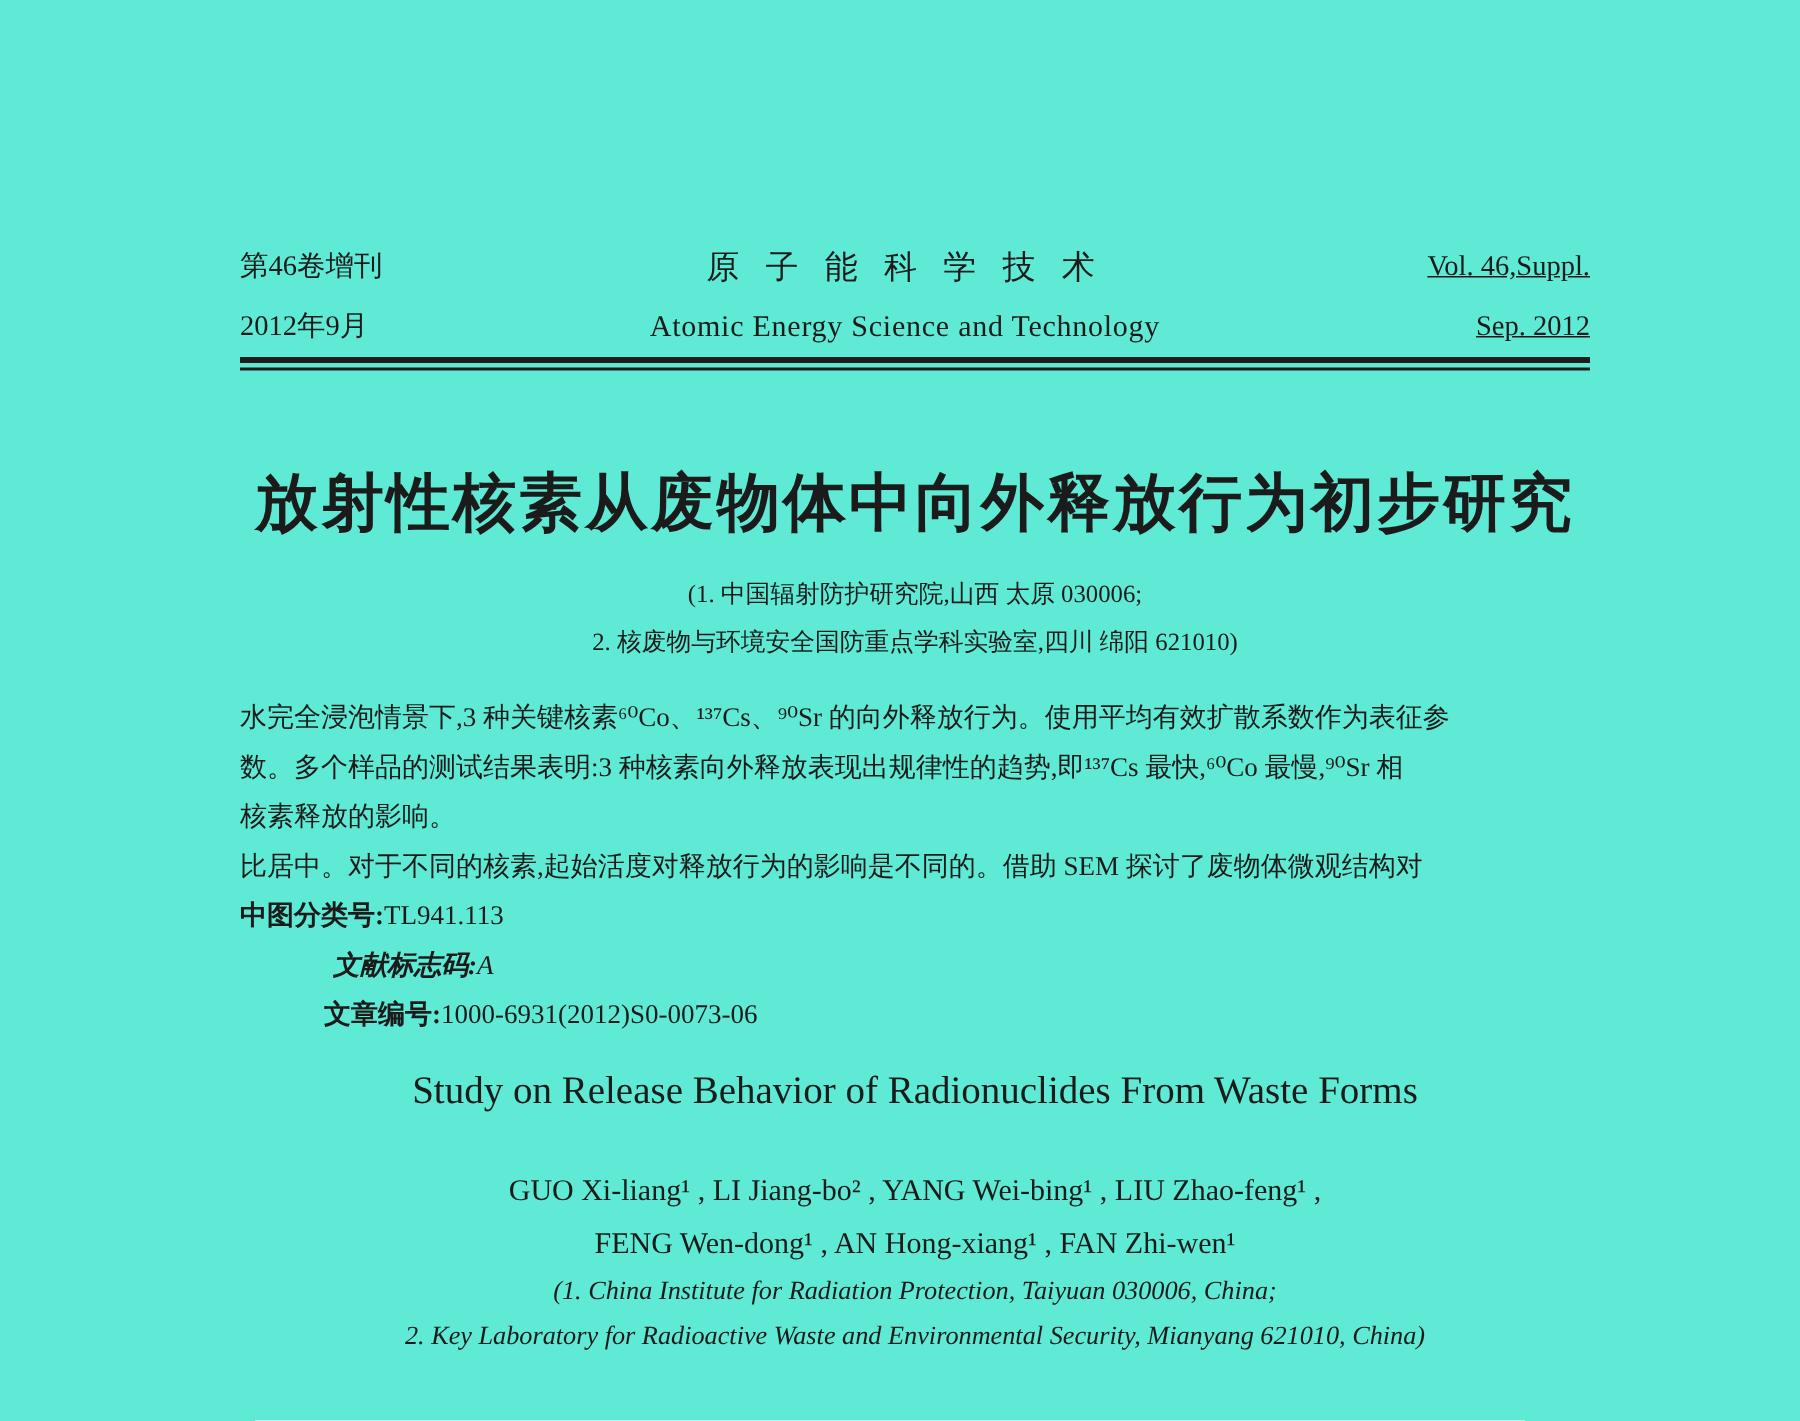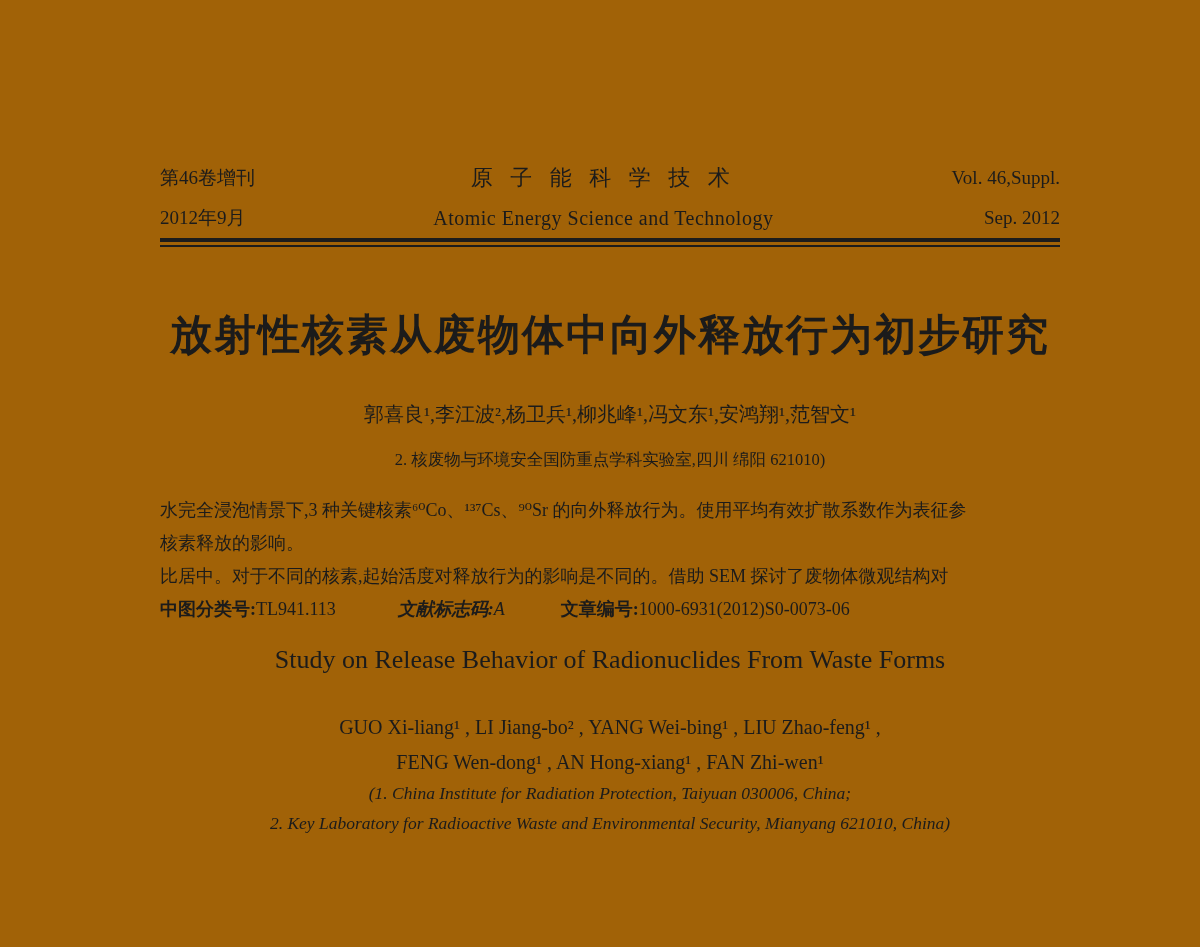--- a/index.html
+++ b/index.html
@@ -4,42 +4,42 @@
 <style>
   html, body {
     margin: 0;
     padding: 0;
     background: #ffffff;
   }
   .page {
     position: relative;
     width: 1200px;
     height: 947px;
-    background: #a16207;
+    background: #5eead4;
     overflow: hidden;
     color: #1b1b1b;
     font-family: "Liberation Serif", "DejaVu Serif", serif;
   }
   .content {
     padding: 0 140px 0 160px; 
   }
 
   
   .journal-header {
     display: flex;
     justify-content: space-between;
     align-items: flex-start;
     margin-top: 158px;
   }
   .jh-left, .jh-right {
     font-size: 19px;
     line-height: 40px;
     white-space: nowrap;
   }
-  .jh-right { text-align: right; }
+  .jh-right { text-align: right; text-decoration: underline; }
   .jh-center { text-align: center; }
   .jh-center .jh-cn {
     font-size: 22px;
     letter-spacing: 6px;
     line-height: 40px;
     white-space: nowrap;
   }
   .jh-center .jh-en {
     font-size: 20px;
     letter-spacing: 0.5px;
@@ -84,20 +84,21 @@
     font-size: 18px;
     line-height: 33px;
   }
   .abs-line { white-space: nowrap; }
   .b { font-weight: bold; }
   .meta-line {
     display: flex;
     white-space: nowrap;
     font-size: 18px;
     line-height: 33px;
+    flex-direction: column;
   }
   .meta-item-2 { margin-left: 62px; font-style: italic; }
   .meta-item-3 { margin-left: 56px; }
 
   
   .article-title-en {
     margin-top: 16px;
     text-align: center;
     font-weight: normal;
     font-size: 26px;
@@ -136,28 +137,29 @@
       <div class="jh-right">
         <div>Vol. 46,Suppl.</div>
         <div>Sep.  2012</div>
       </div>
     </div>
 
     <div class="header-rule"></div>
 
     <div class="article-title-cn">放射性核素从废物体中向外释放行为初步研究</div>
 
-    <div class="authors-cn">郭喜良¹,李江波²,杨卫兵¹,柳兆峰¹,冯文东¹,安鸿翔¹,范智文¹</div>
 
     <div class="affiliations-cn">
+      <div>(1. 中国辐射防护研究院,山西 太原  030006;</div>
       <div>2. 核废物与环境安全国防重点学科实验室,四川 绵阳  621010)</div>
     </div>
 
     <div class="abstract-block">
       <div class="abs-line">水完全浸泡情景下,3 种关键核素⁶⁰Co、¹³⁷Cs、⁹⁰Sr 的向外释放行为。使用平均有效扩散系数作为表征参</div>
+      <div class="abs-line">数。多个样品的测试结果表明:3 种核素向外释放表现出规律性的趋势,即¹³⁷Cs 最快,⁶⁰Co 最慢,⁹⁰Sr 相</div>
       <div class="abs-line">核素释放的影响。</div>
       <div class="abs-line">比居中。对于不同的核素,起始活度对释放行为的影响是不同的。借助 SEM 探讨了废物体微观结构对</div>
 
 
       <div class="meta-line">
         <span class="meta-item-1"><span class="b">中图分类号:</span><span>TL941.113</span></span>
         <span class="meta-item-2"><span class="b">文献标志码:</span><span>A</span></span>
         <span class="meta-item-3"><span class="b">文章编号:</span><span>1000-6931(2012)S0-0073-06</span></span>
       </div>
     </div>

